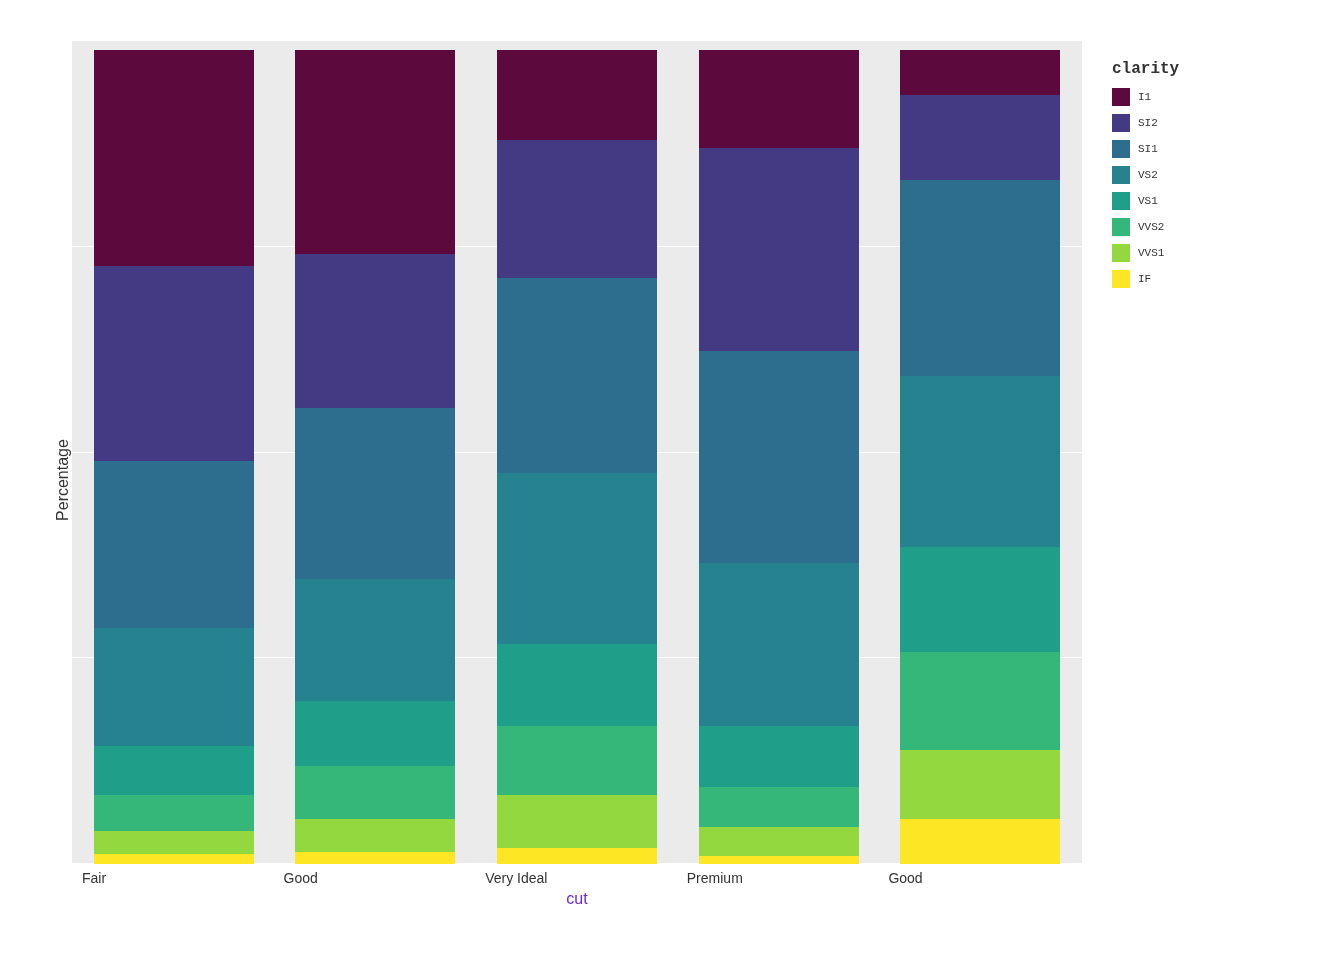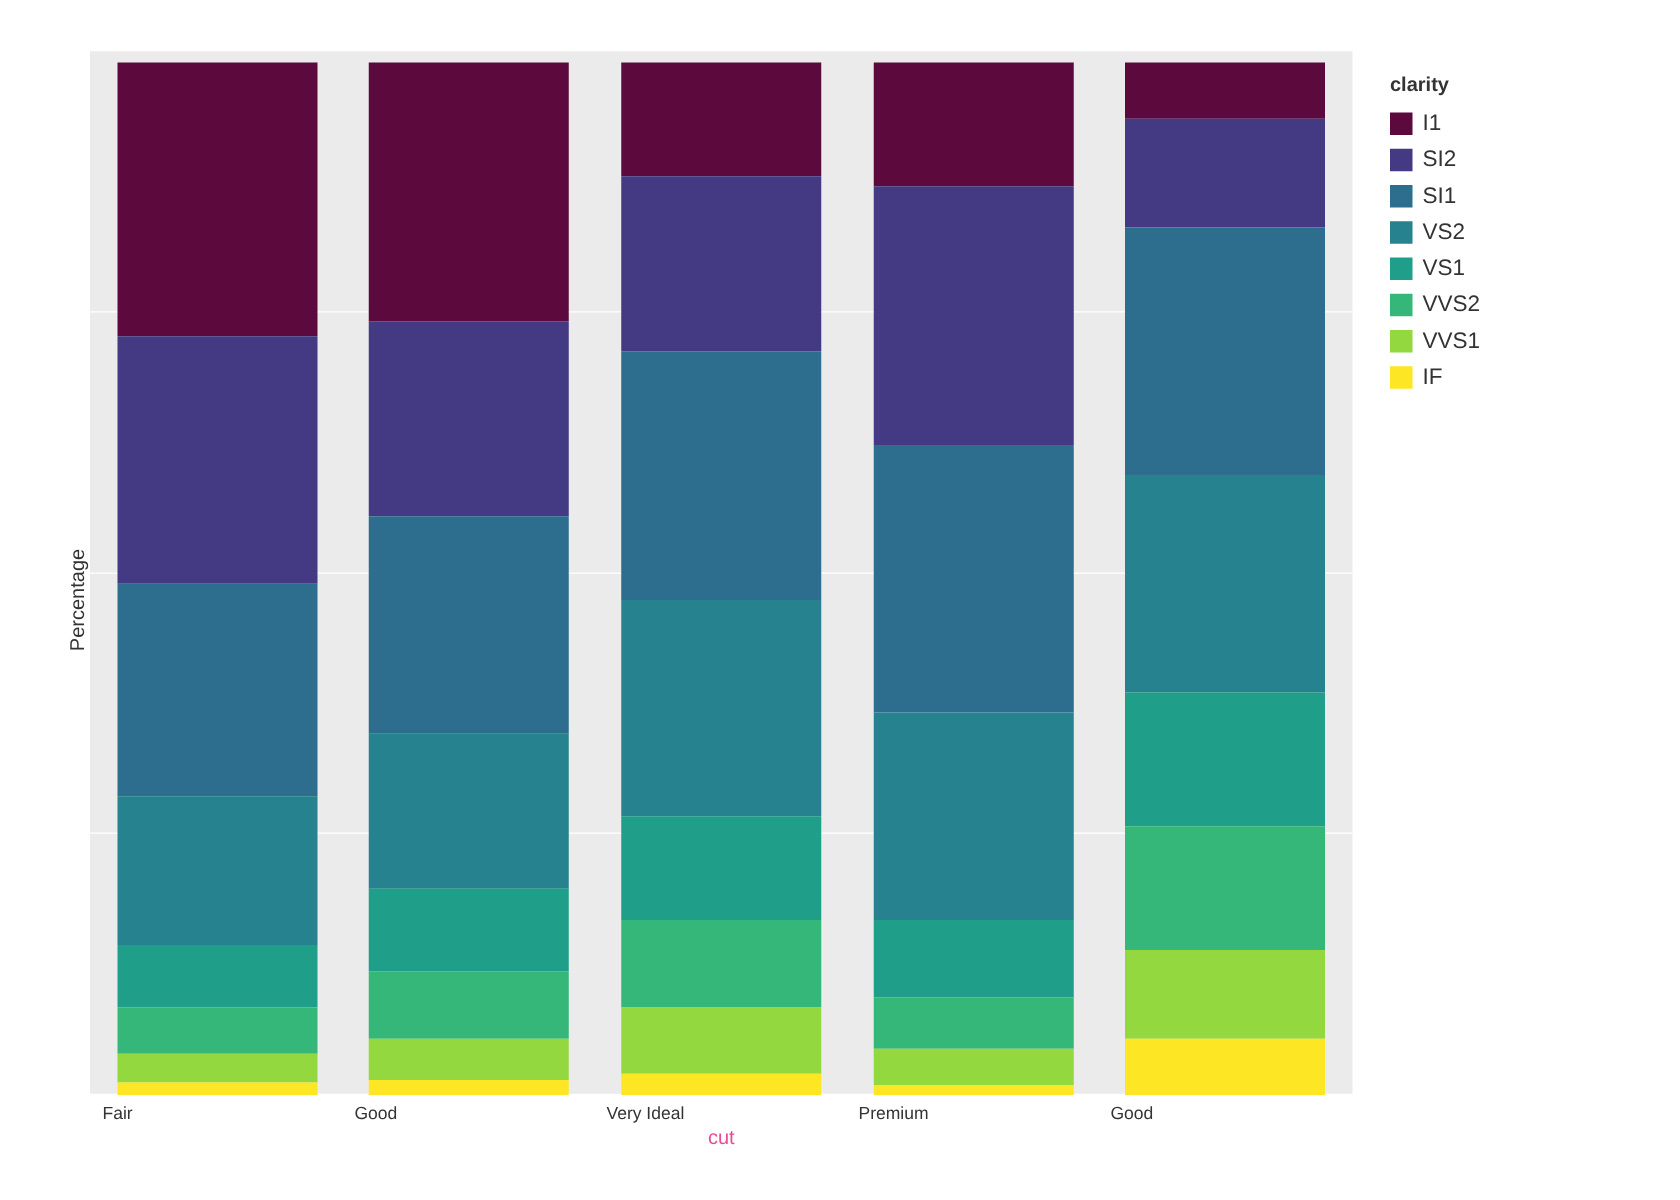--- a/index.html
+++ b/index.html
@@ -120,52 +120,53 @@
     }
     .x-tick {
       flex: 1;
       text-align: left;
       font-size: 14px;
       color: #333;
     }
     .x-axis-label {
       text-align: center;
       font-size: 16px;
-      color: #ec4899;
+      color: #6d28d9;
       margin-top: 4px;
-      margin-bottom: 0;
+      margin-bottom: 12px;
     }
     .legend {
       width: 160px;
       margin-left: 30px;
       padding-top: 20px;
       display: flex;
       flex-direction: column;
       align-items: flex-start;
+      font-family: Liberation Mono, monospace;
     }
     .legend-title {
       font-size: 16px;
       font-weight: bold;
       color: #333;
       margin-bottom: 10px;
     }
     .legend-item {
       display: flex;
       flex-direction: row;
       align-items: center;
       margin-bottom: 8px;
     }
     .legend-swatch {
       width: 18px;
       height: 18px;
       margin-right: 8px;
       flex-shrink: 0;
     }
     .legend-label {
-      font-size: 18px;
+      font-size: 11px;
       color: #333;
     }
   </style>
 </head>
 <body>
 
 <div class="chart-container">
 
   <span class="y-axis-label">Percentage</span>
 

